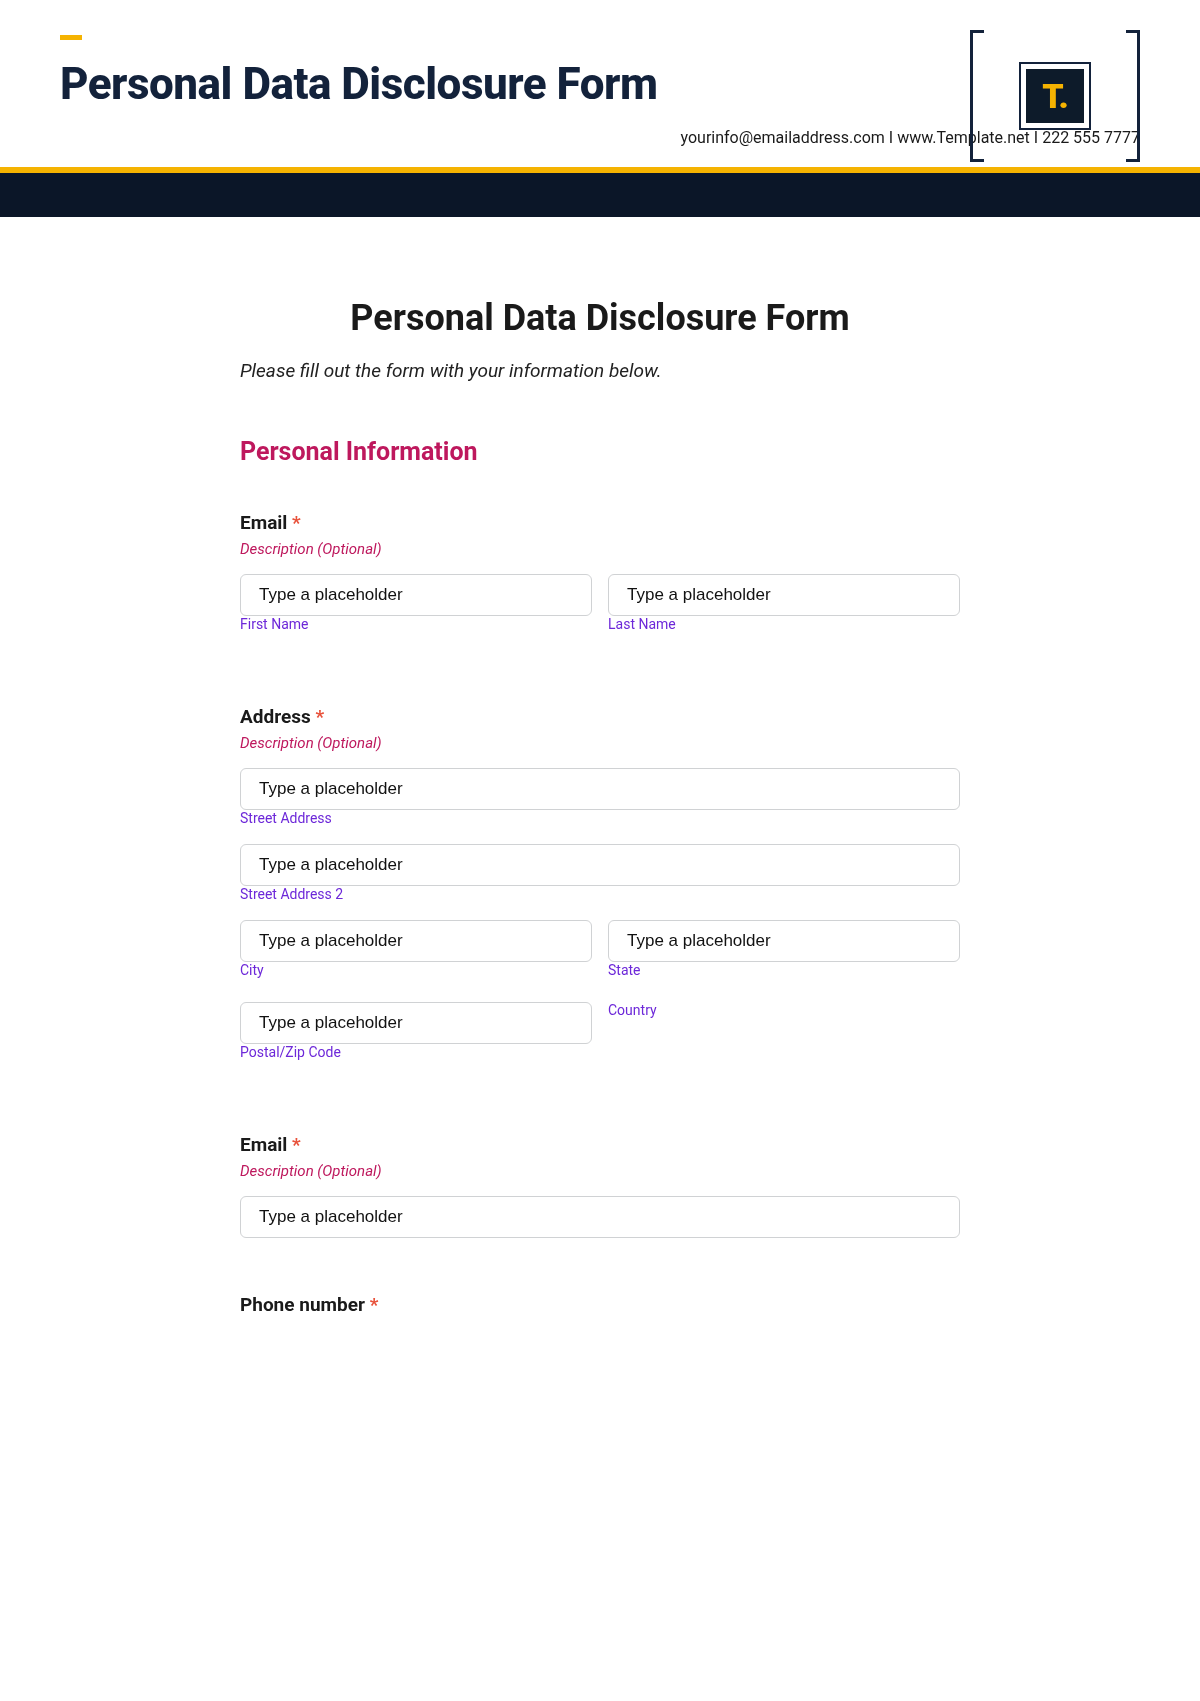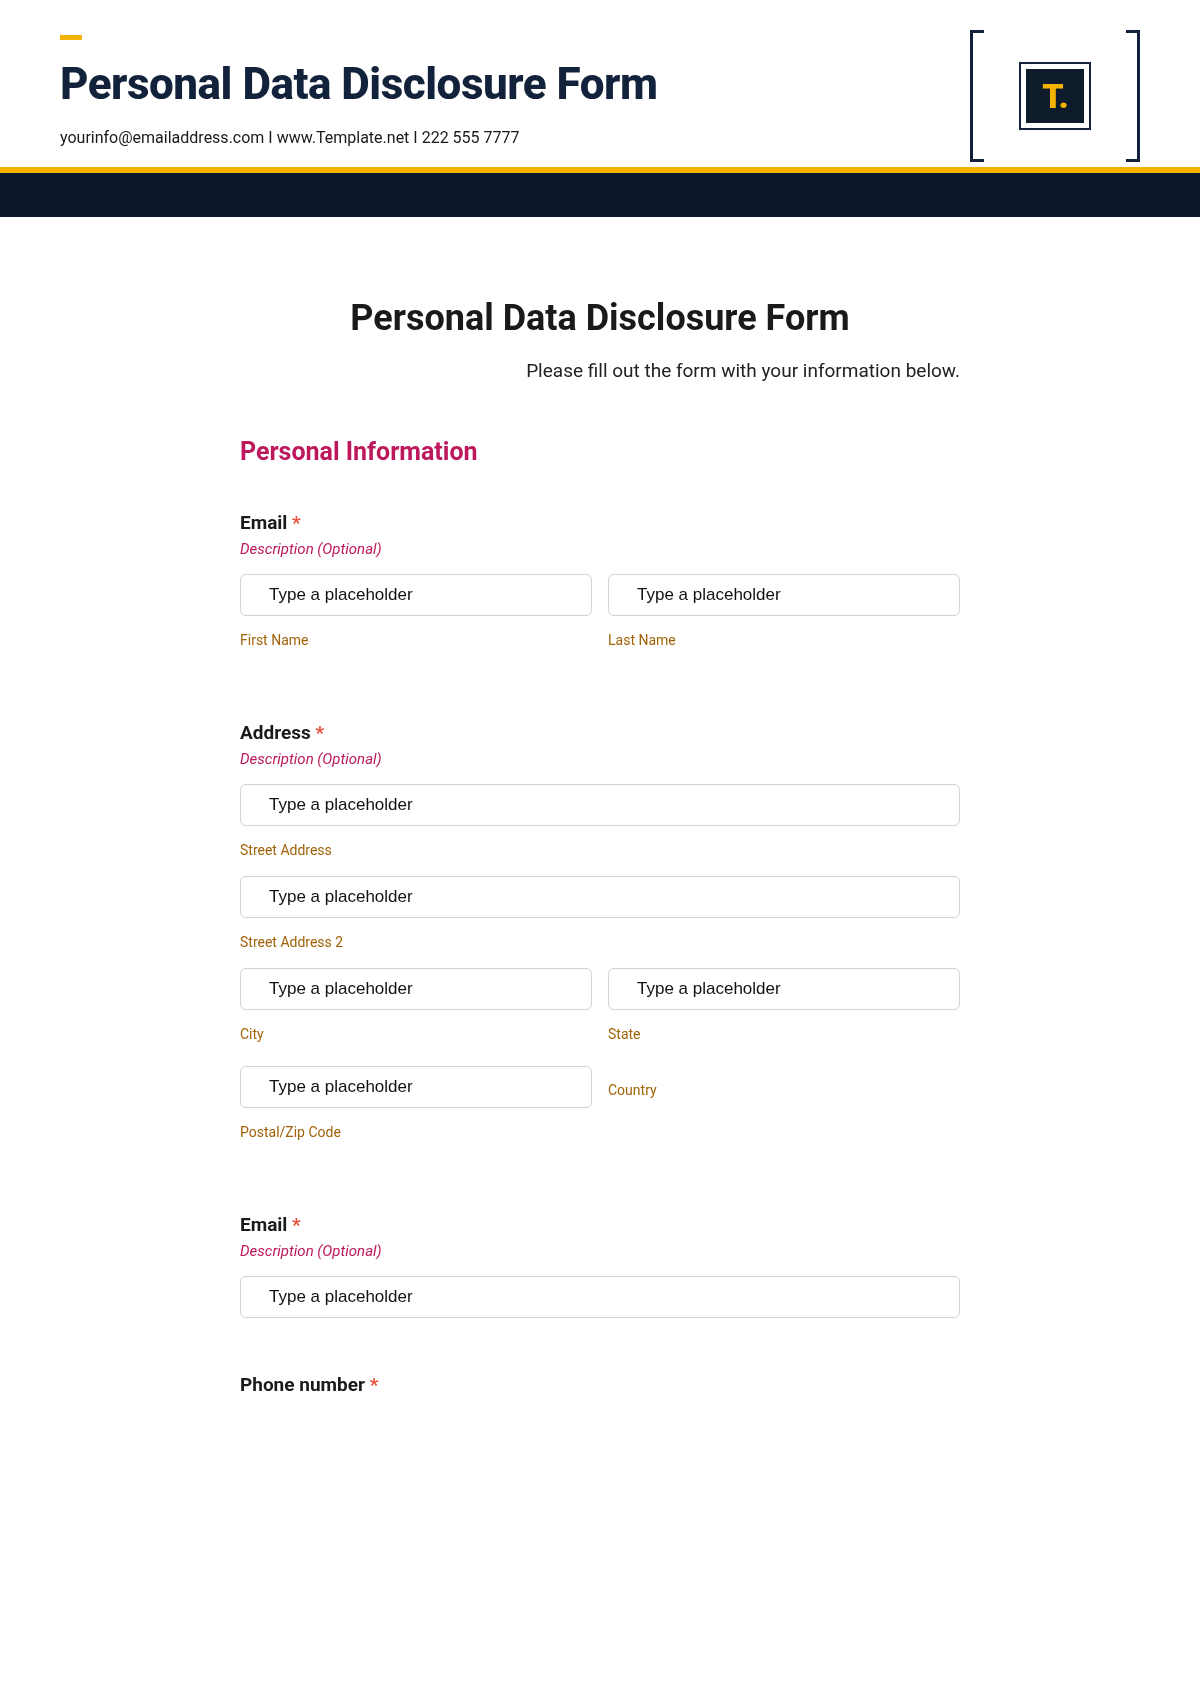--- a/index.html
+++ b/index.html
@@ -23,20 +23,21 @@
     font-size: 44px;
     font-weight: 800;
     color: #13223b;
     letter-spacing: -0.5px;
     margin-bottom: 18px;
   }
   .banner-contact {
     font-size: 16px;
     color: #1a1a1a;
     font-weight: 400;
+    text-align: right;
   }
   .logo-wrap {
     position: absolute;
     right: 60px;
     top: 30px;
     width: 170px;
     height: 132px;
   }
   .bracket {
     position: absolute;
@@ -77,24 +78,25 @@
     padding: 80px 50px 40px 50px;
   }
   .form-title {
     text-align: center;
     font-size: 36px;
     font-weight: 700;
     color: #1a1a1a;
     margin-bottom: 20px;
   }
   .form-subtitle {
-    text-align: right;
+    text-align: left;
     font-size: 19px;
     color: #222;
     margin-bottom: 55px;
+    font-style: italic;
   }
   .section-heading {
     font-size: 25px;
     font-weight: 700;
     color: #be185d;
     margin-bottom: 45px;
   }
   .field-group { margin-bottom: 55px; }
   .field-label {
     font-size: 19px;
@@ -109,33 +111,33 @@
     color: #be185d;
     margin-bottom: 16px;
   }
   .row { display: flex; gap: 16px; margin-bottom: 6px; }
   .col { flex: 1; }
   .input {
     width: 100%;
     height: 42px;
     border: 1px solid #d0d2d4;
     border-radius: 6px;
-    padding: 0 28px;
+    padding: 0 18px;
     font-size: 17px;
     color: #111;
     background: #fff;
     outline: none;
   }
   .input::placeholder { color: #111; }
   .select-ph { color: #a9abad !important; }
   .select-ph::placeholder { color: #a9abad; }
   .sublabel {
     font-size: 14px;
-    color: #a16207;
-    margin-top: 16px;
+    color: #6d28d9;
+    margin-top: 0;
     margin-bottom: 18px;
   }
 </style>
 </head>
 <body>
 
 <div class="header">
   <div class="yellow-dash"></div>
   <h1 class="banner-title">Personal Data Disclosure Form</h1>
   <div class="banner-contact">

